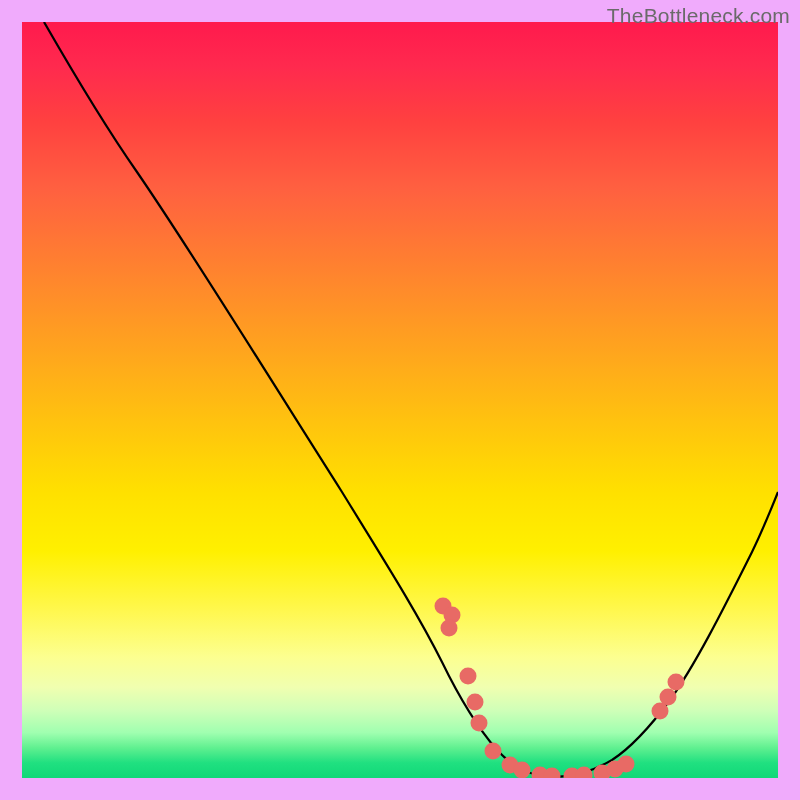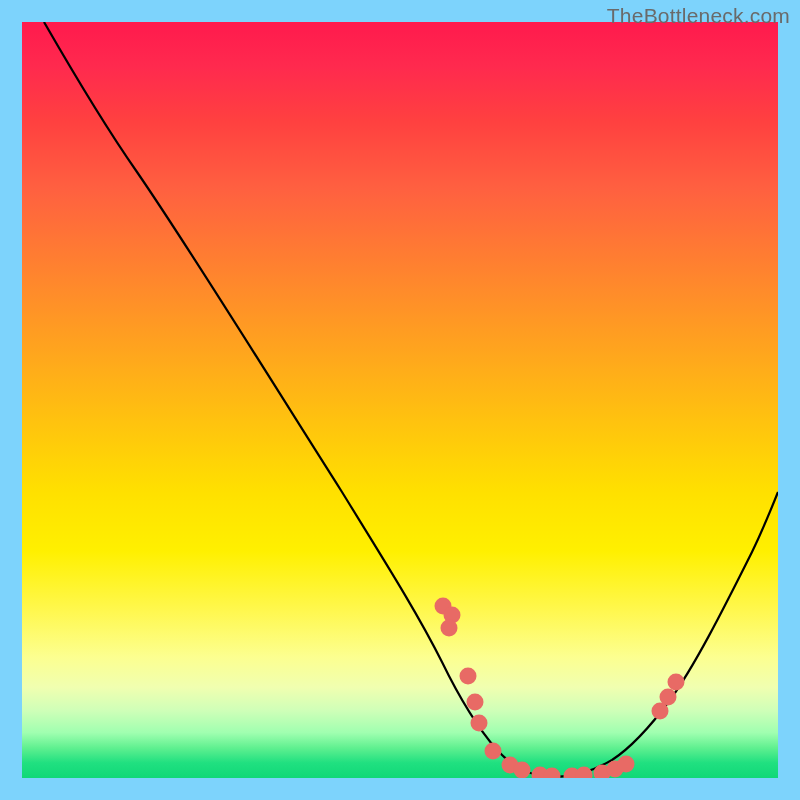--- a/index.html
+++ b/index.html
@@ -1,21 +1,21 @@
 <!DOCTYPE html>
 <html><head>
 <meta charset="utf-8">
 <style>
   * { margin: 0; padding: 0; box-sizing: border-box; }
   html, body { width: 800px; height: 800px; overflow: hidden; background: #000; }
   .container {
     position: relative;
     width: 800px;
     height: 800px;
-    background: #7dd3fc;
+    background: #f0abfc;
     padding-left: 20px;
   }
   .plot-area {
     position: absolute;
     left: 22px;
     top: 22px;
     width: 756px;
     height: 756px;
     background: linear-gradient(to bottom,
       #ff1a4d 0%,

